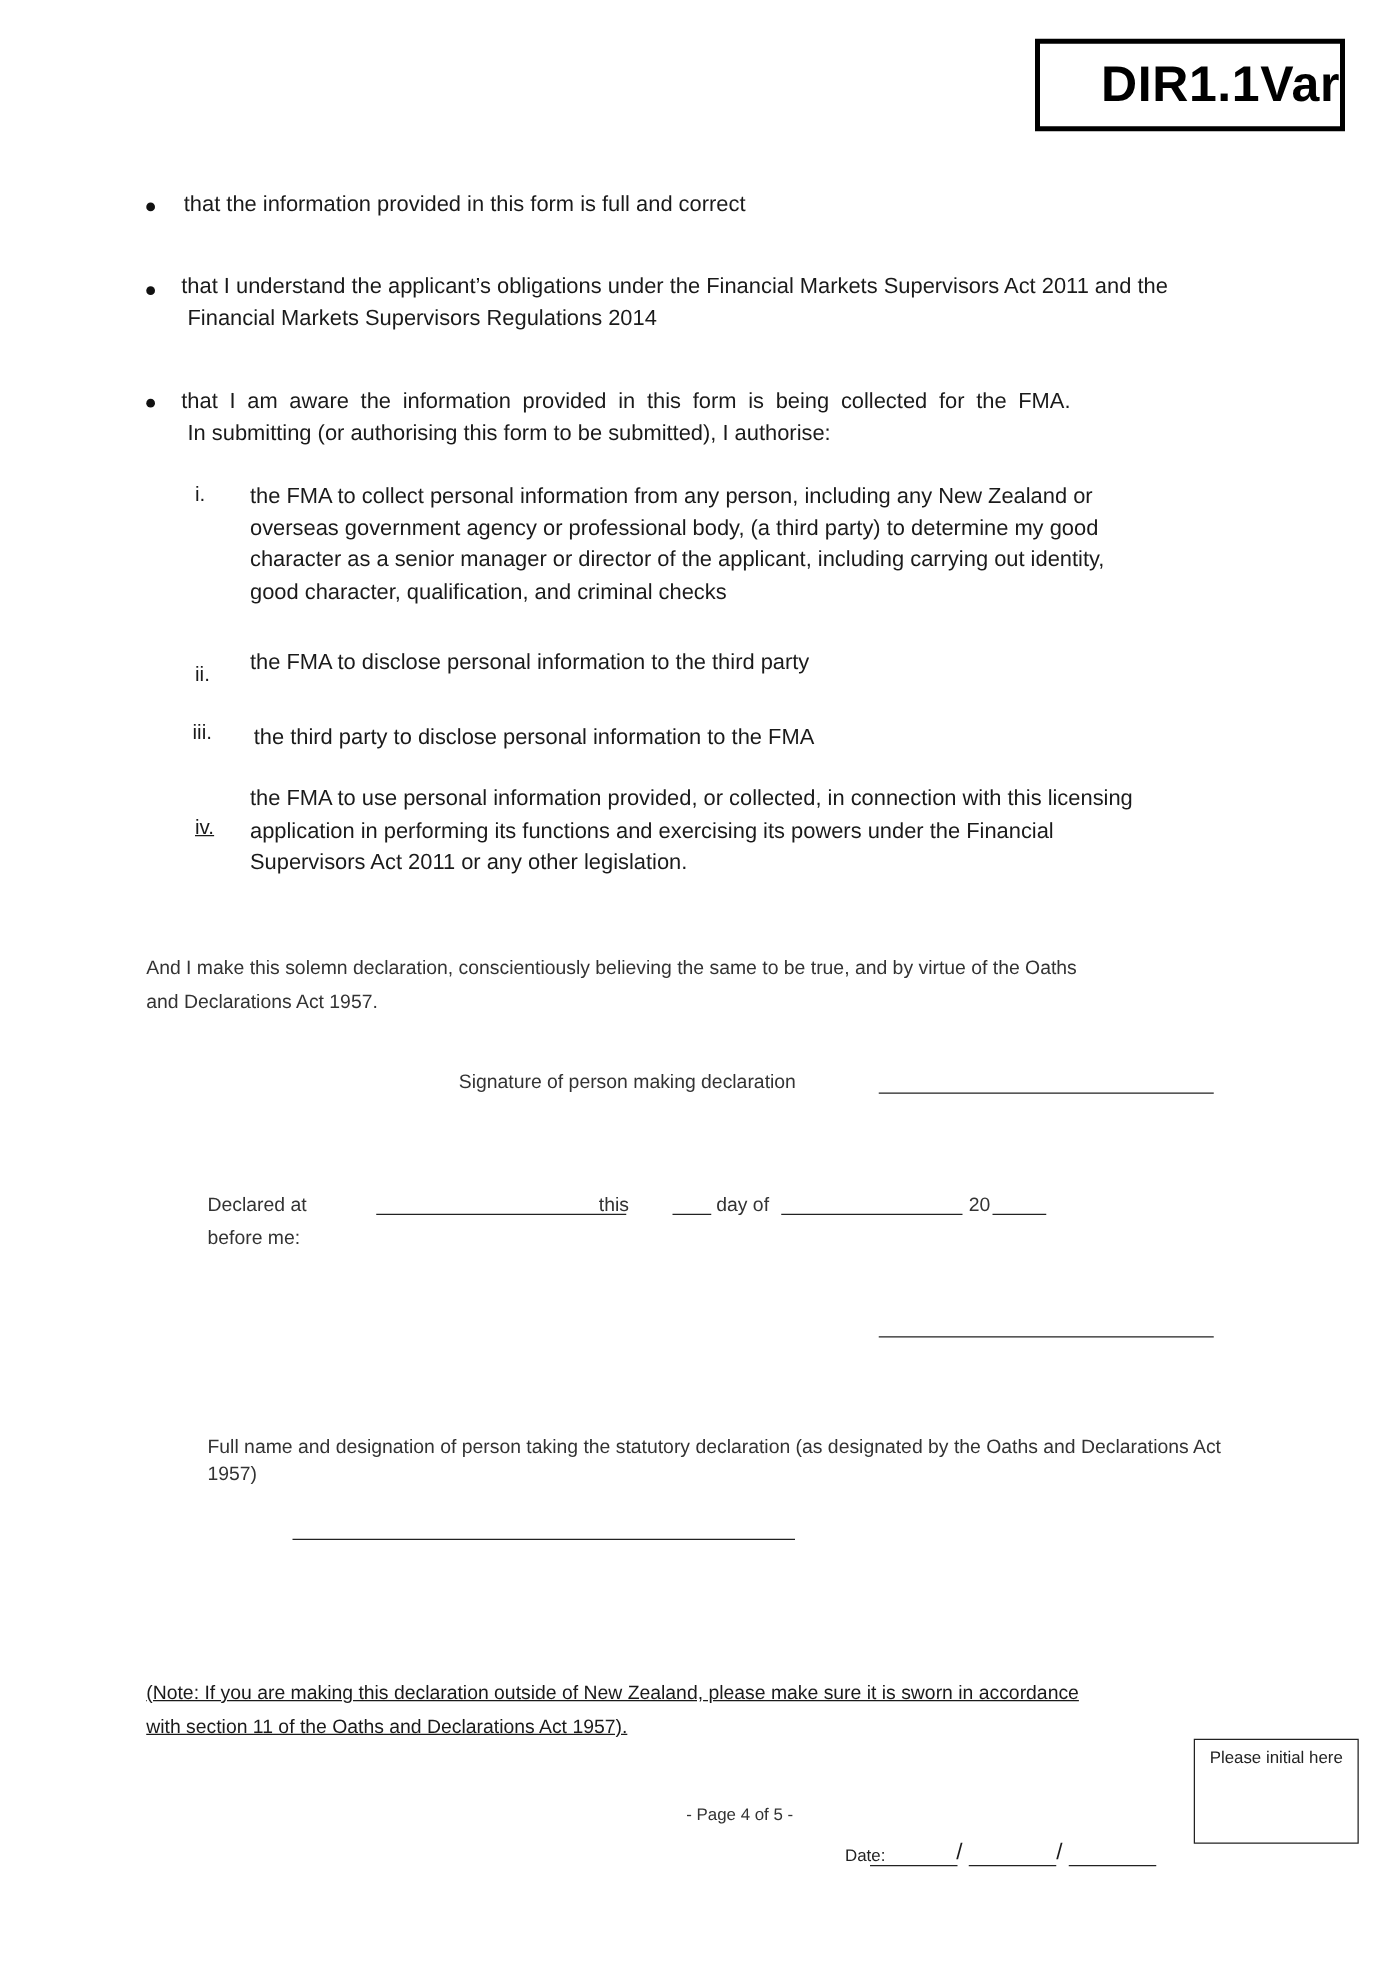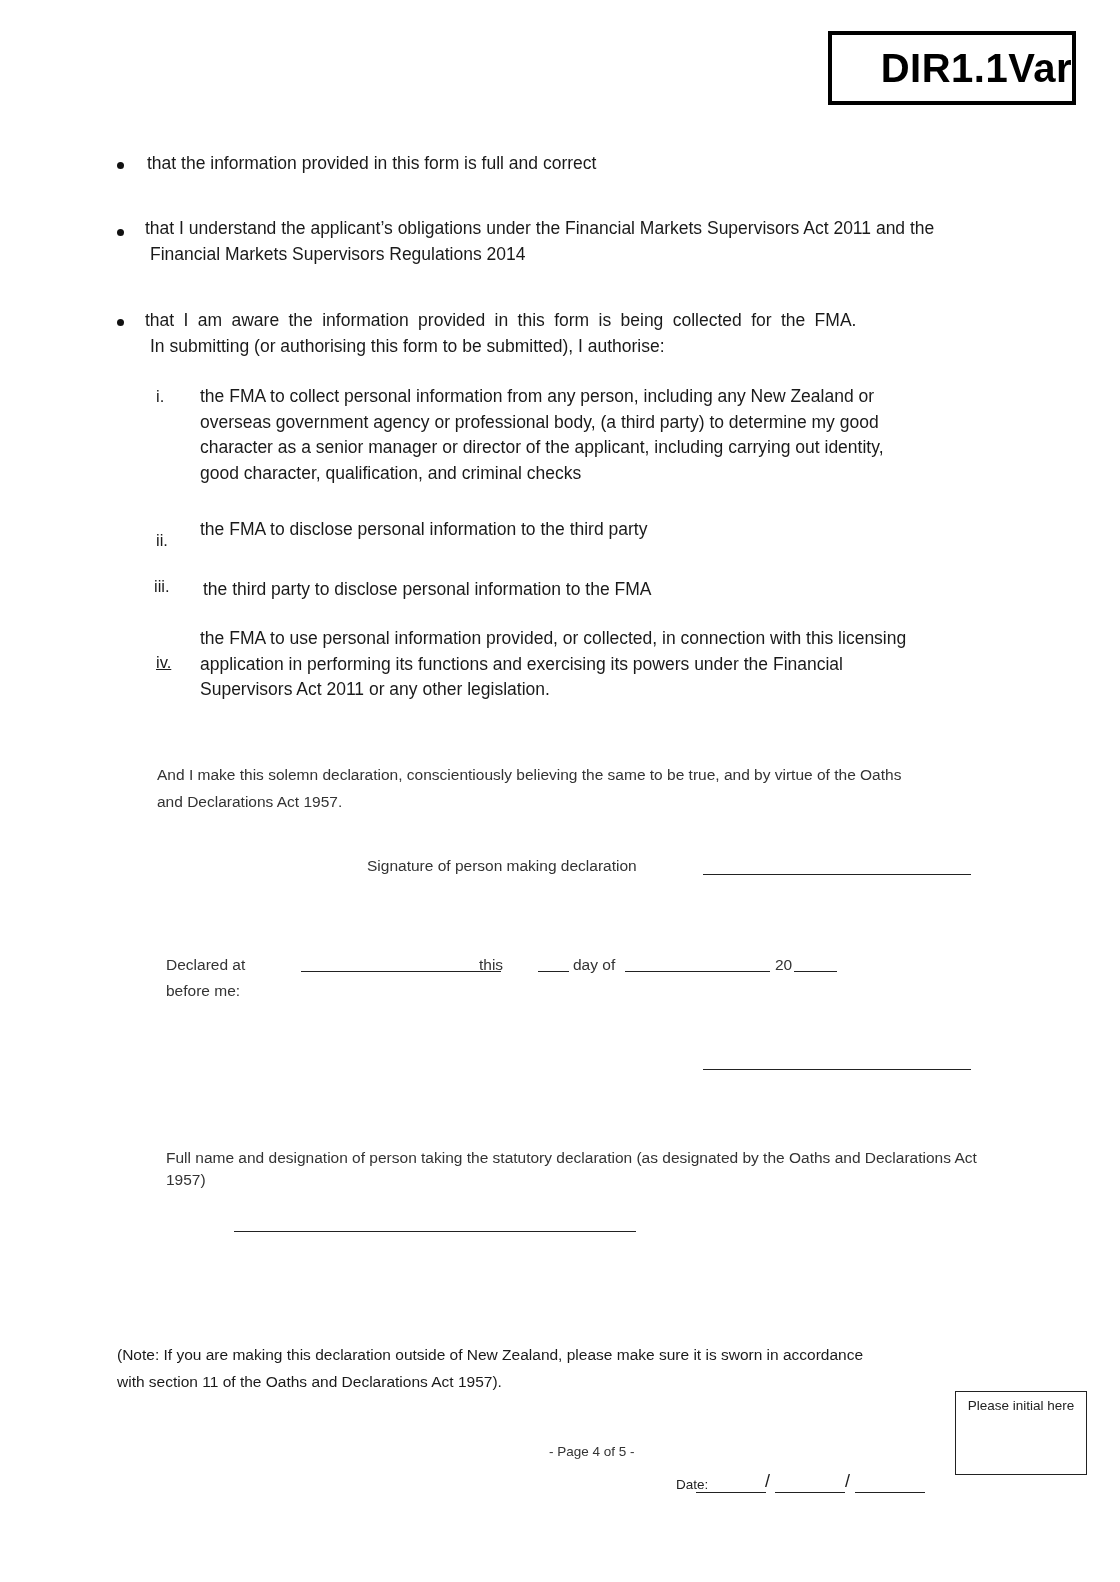--- a/index.html
+++ b/index.html
@@ -47,21 +47,21 @@
 <div class="abs roman txt" style="left:154px; top:574px;">iii.</div>
 <div class="abs txt" style="left:203px; top:577px;">the third party to disclose personal information to the FMA</div>
 
 <div class="abs roman txt" style="left:156px; top:650px;text-decoration:underline;">iv.</div>
 <div class="abs txt" style="left:200px; top:626px;">
   <div>the FMA to use personal information provided, or collected, in connection with this licensing</div>
   <div>application in performing its functions and exercising its powers under the Financial</div>
   <div>Supervisors Act 2011 or any other legislation.</div>
 </div>
 
-<div class="abs small" style="left:117px; top:761px;margin-left:40px;">
+<div class="abs small" style="left:117px; top:761px;">
   <div>And I make this solemn declaration, conscientiously believing the same to be true, and by virtue of the Oaths</div>
   <div>and Declarations Act 1957.</div>
 </div>
 
 <div class="abs small" style="left:367px; top:852px;">Signature of person making declaration</div>
 <div class="abs line" style="left:703px; top:874px; width:268px;"></div>
 
 <div class="abs small" style="left:166px; top:951px;">Declared at</div>
 <div class="abs line" style="left:301px; top:971px; width:200px;"></div>
 <div class="abs small" style="left:479px; top:951px;">this</div>
@@ -73,21 +73,21 @@
 <div class="abs small" style="left:166px; top:977px;text-align:right;">before me:</div>
 
 <div class="abs line" style="left:703px; top:1069px; width:268px;"></div>
 
 <div class="abs small" style="left:166px; top:1147px; line-height:22px;">
   <div>Full name and designation of person taking the statutory declaration (as designated by the Oaths and Declarations Act</div>
   <div>1957)</div>
 </div>
 <div class="abs line" style="left:234px; top:1231px; width:402px;"></div>
 
-<div class="abs small" style="left:117px; top:1341px; color:#1a1a1a;">
+<div class="abs small" style="left:117px; top:1341px; color:#1a1a1a;text-decoration:underline;">
   <div>(Note:  If you are making this declaration outside of New Zealand, please make sure it is sworn in accordance</div>
   <div>with section 11 of the Oaths and Declarations Act 1957).</div>
 </div>
 
 <div class="abs initial-box">
   <div class="initial-label">Please initial here</div>
 </div>
 
 <div class="abs" style="left:549px; top:1444px; font-size:13.5px; color:#333;">- Page 4 of 5 -</div>
 

